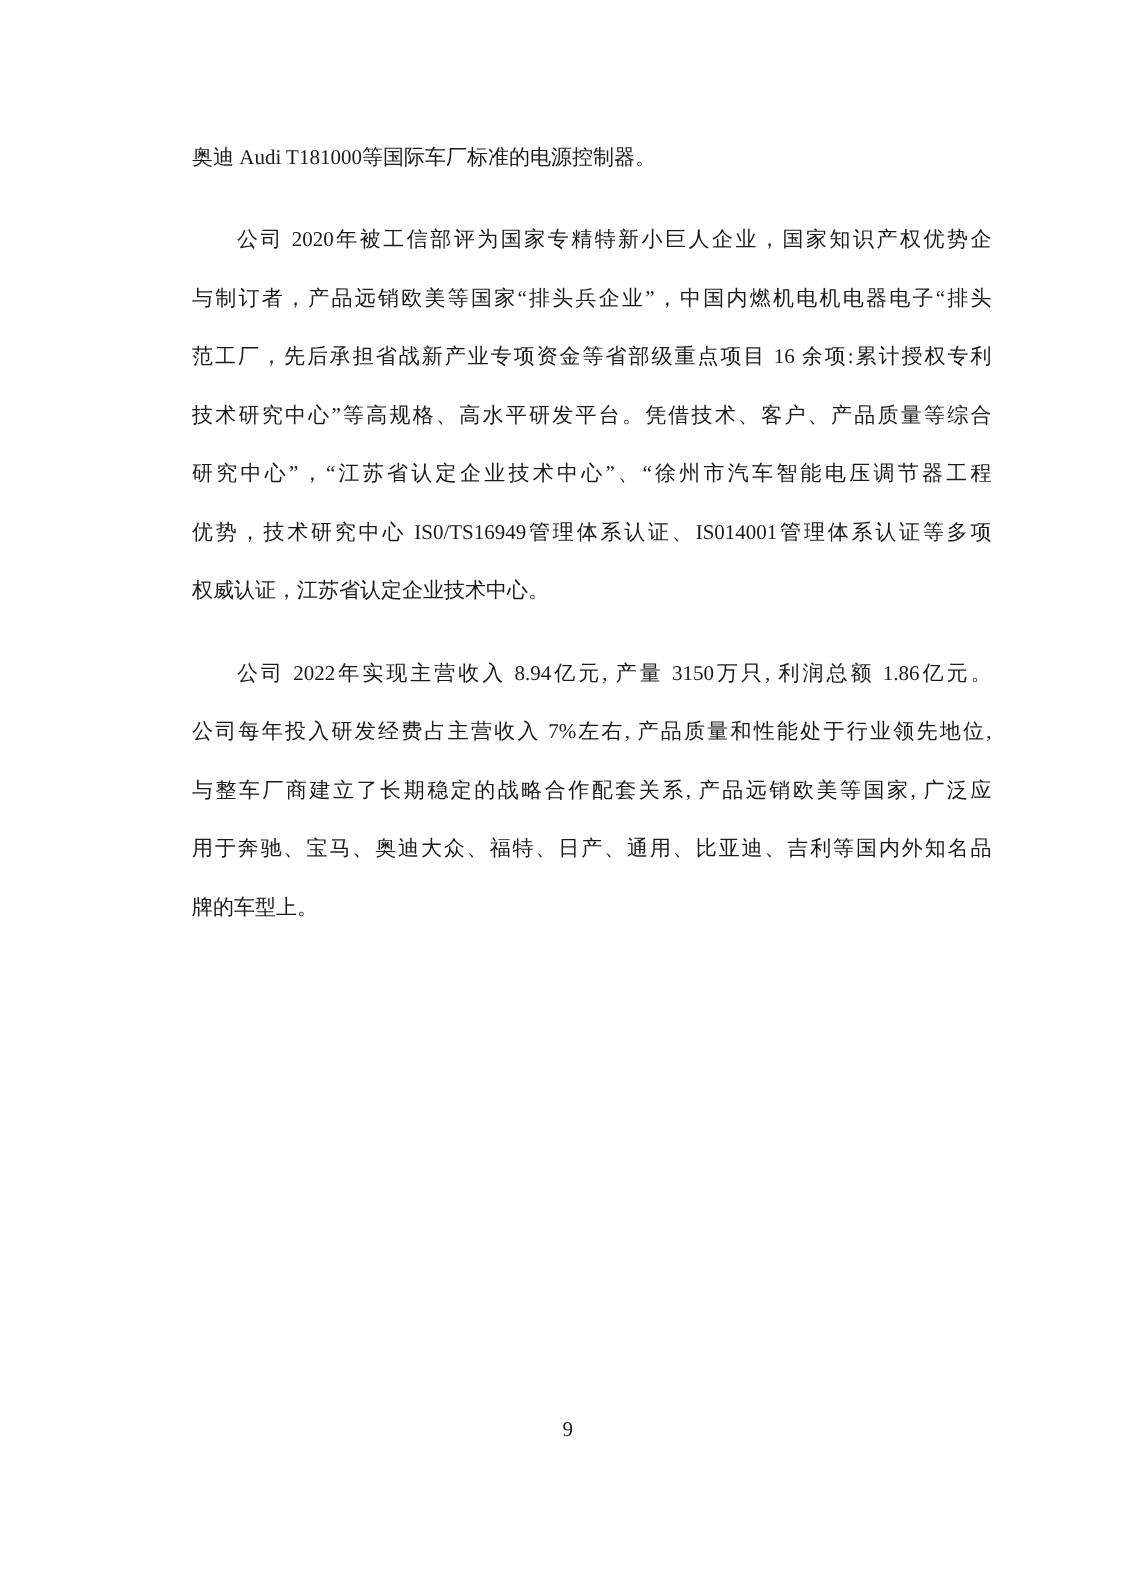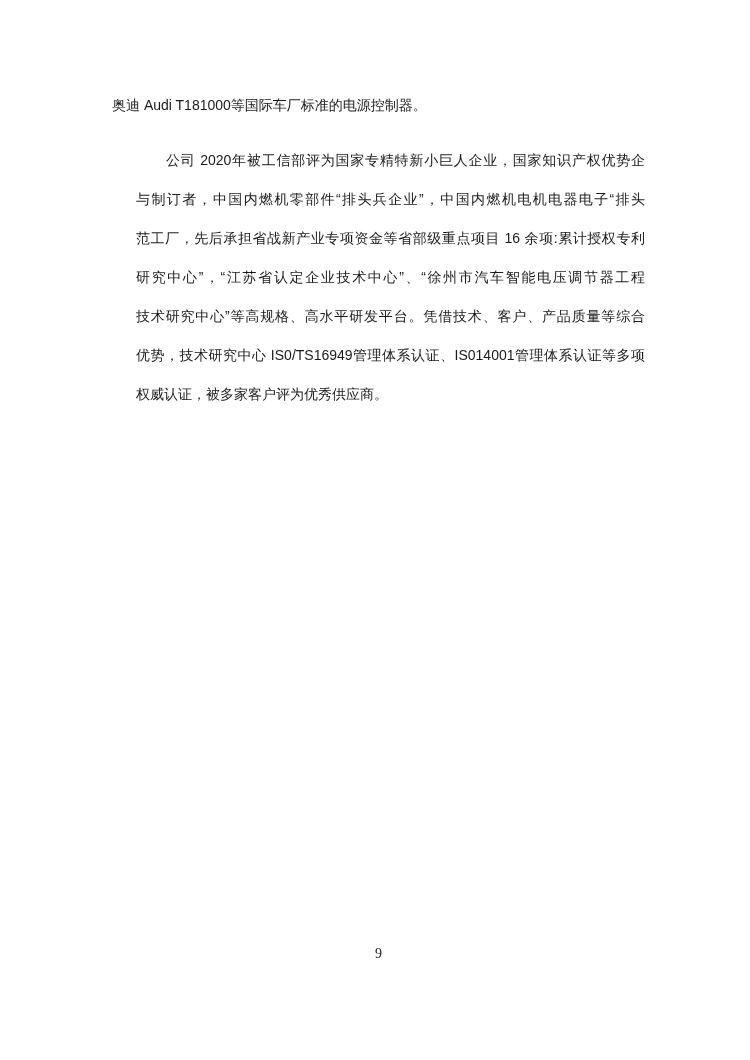--- a/index.html
+++ b/index.html
@@ -11,30 +11,30 @@
     position: relative;
     width: 750px;
     height: 1060px;
     background: #ffffff;
     overflow: hidden;
     font-family: "Liberation Sans", "DejaVu Sans", sans-serif;
     color: #1a1a1a;
   }
   .content {
     position: absolute;
-    left: 112px;
+    left: 128px;
     top: 86px;
     width: 533px;
+    font-family: Liberation Serif, serif;
   }
   .para {
     margin: 0;
   }
   .para + .para {
     margin-top: 16px;
-    margin-left: 24px;
   }
   .line {
     font-size: 14px;
     line-height: 39px;
     text-align: justify;
     text-align-last: justify;
     white-space: normal;
   }
   .line.end {
     text-align: left;
@@ -57,22 +57,29 @@
 </head>
 <body>
 
 <div class="page">
   <main class="content">
       <div class="para">
         <div class="line end">奥迪 Audi T181000等国际车厂标准的电源控制器。</div>
       </div>
       <div class="para">
         <div class="line indent">公司 2020年被工信部评为国家专精特新小巨人企业，国家知识产权优势企</div>
-        <div class="line">与制订者，中国内燃机零部件“排头兵企业”，中国内燃机电机电器电子“排头</div>
+        <div class="line">与制订者，产品远销欧美等国家“排头兵企业”，中国内燃机电机电器电子“排头</div>
         <div class="line">范工厂，先后承担省战新产业专项资金等省部级重点项目 16 余项:累计授权专利</div>
+        <div class="line">技术研究中心”等高规格、高水平研发平台。凭借技术、客户、产品质量等综合</div>
         <div class="line">研究中心”，“江苏省认定企业技术中心”、“徐州市汽车智能电压调节器工程</div>
-        <div class="line">技术研究中心”等高规格、高水平研发平台。凭借技术、客户、产品质量等综合</div>
         <div class="line">优势，技术研究中心 IS0/TS16949管理体系认证、IS014001管理体系认证等多项</div>
-        <div class="line end">权威认证，被多家客户评为优秀供应商。</div>
+        <div class="line end">权威认证，江苏省认定企业技术中心。</div>
+      </div>
+      <div class="para">
+        <div class="line indent">公司 2022年实现主营收入 8.94亿元, 产量 3150万只, 利润总额 1.86亿元。</div>
+        <div class="line">公司每年投入研发经费占主营收入 7%左右, 产品质量和性能处于行业领先地位,</div>
+        <div class="line">与整车厂商建立了长期稳定的战略合作配套关系, 产品远销欧美等国家, 广泛应</div>
+        <div class="line">用于奔驰、宝马、奥迪大众、福特、日产、通用、比亚迪、吉利等国内外知名品</div>
+        <div class="line end">牌的车型上。</div>
       </div>
     </main>
   <div class="footer">9</div>
 </div>
 
 </body></html>

